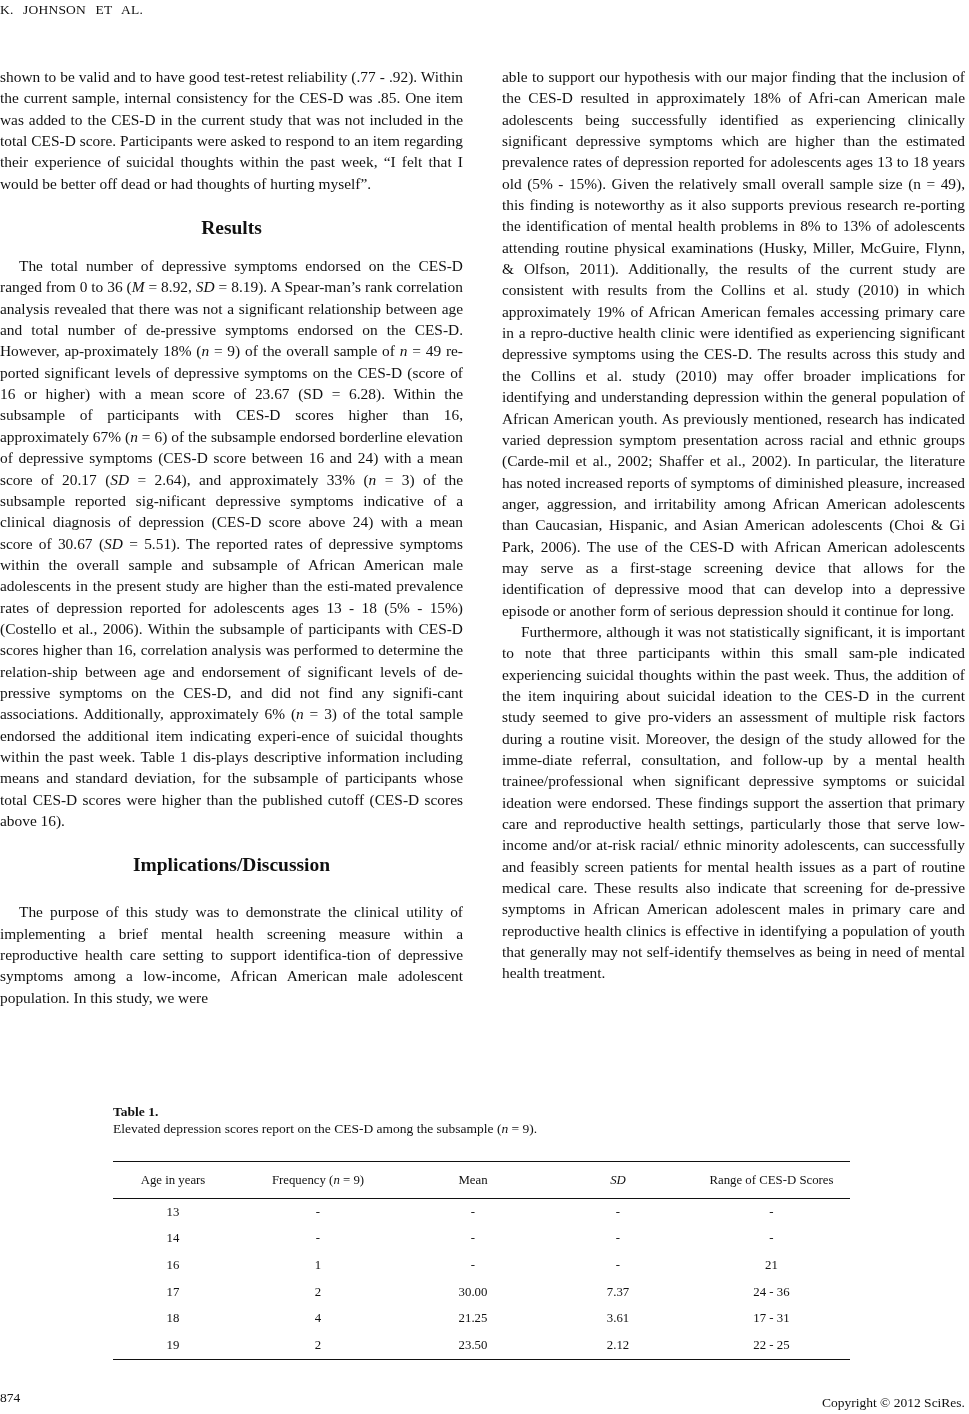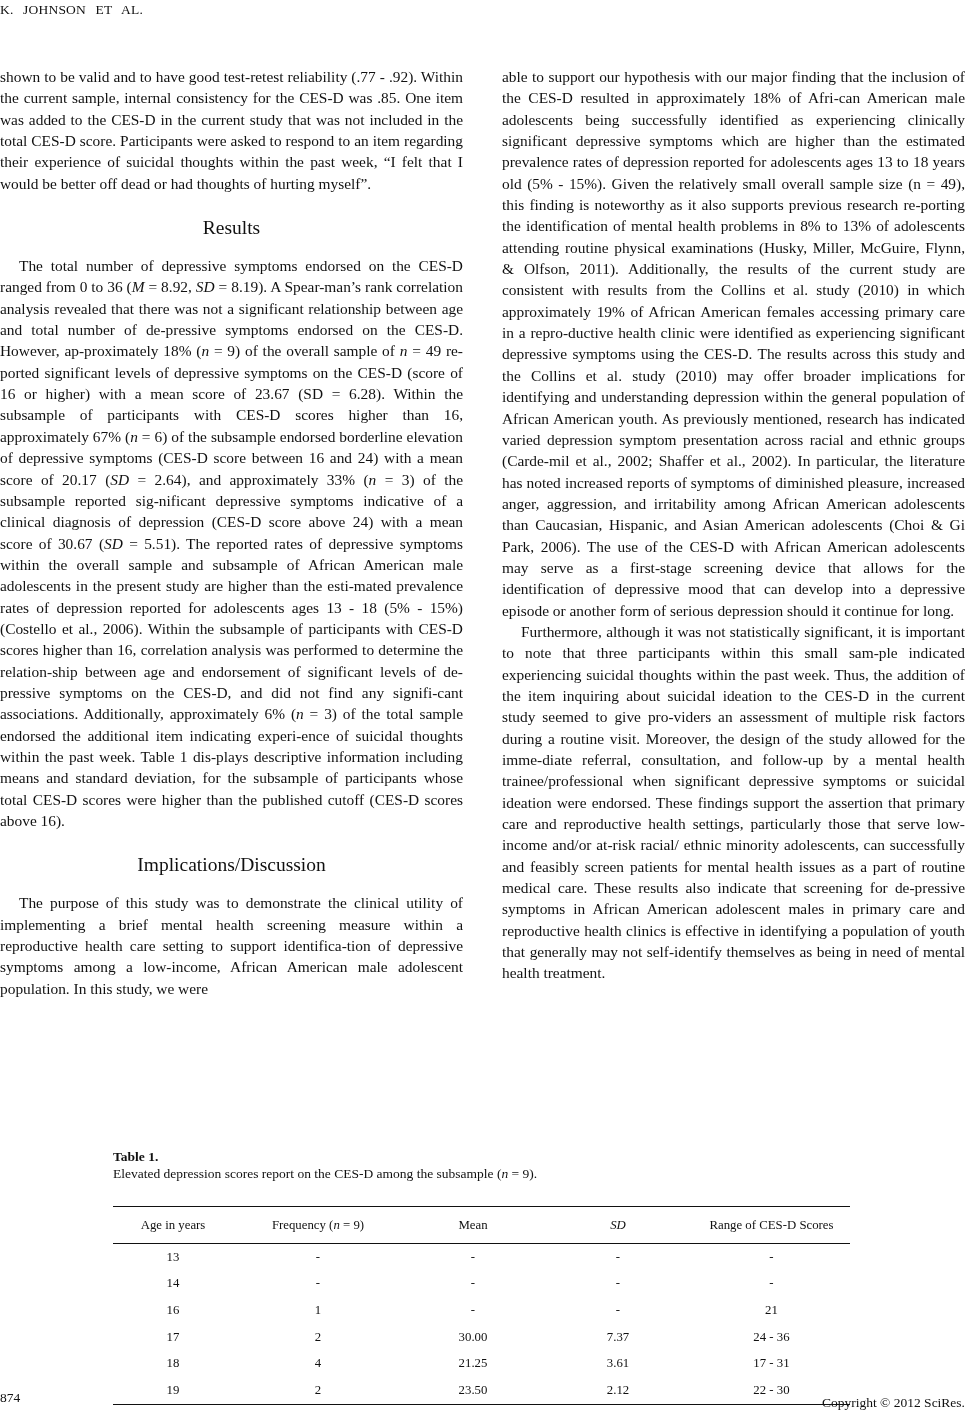--- a/index.html
+++ b/index.html
@@ -16,30 +16,30 @@
   .column {
     position: absolute; top: 66px; width: 463px;
     font-size: 15.4px; line-height: 21.35px;
     text-align: justify; hyphens: manual;
   }
   .col-left { left: 0px; }
   .col-right { left: 502px; }
   .column p { margin: 0; }
   .column p.indent { text-indent: 19px; }
   .section-heading {
-    font-weight: normal; font-size: 19.5px; text-align: center;
+    font-weight: bold; font-size: 19.5px; text-align: center;
     margin: 0; line-height: 24px;
   }
   .h-results { margin-top: 22px; margin-bottom: 15px; }
-  .h-discussion { margin-top: 22px; margin-bottom: 15px; }
+  .h-discussion { margin-top: 22px; margin-bottom: 24px; }
   i { font-style: italic; }
   b { font-weight: normal; }
 
   .table-block {
-    position: absolute; left: 113px; top: 1148px; width: 737px;
+    position: absolute; left: 113px; top: 1103px; width: 737px;
   }
   .table-label { font-weight: bold; font-size: 13.5px; line-height: 17px; }
   .table-caption { font-size: 13.5px; line-height: 17px; }
   table.data-table {
     margin-top: 24px; width: 737px; border-collapse: collapse;
     font-size: 12.8px;
   }
   table.data-table thead th {
     font-weight: normal; height: 36px; padding: 0;
     border-top: 1.5px solid #111; border-bottom: 1.5px solid #111;
@@ -128,20 +128,20 @@
         <td>4</td>
         <td>21.25</td>
         <td>3.61</td>
         <td>17 - 31</td>
       </tr>
       <tr>
         <td>19</td>
         <td>2</td>
         <td>23.50</td>
         <td>2.12</td>
-        <td>22 - 30</td>
+        <td>22 - 25</td>
       </tr>
     </tbody>
   </table>
 </div>
 
 <div class="footer-page">874</div>
 <div class="footer-copy">Copyright © 2012 SciRes.</div>
 
 </body></html>

